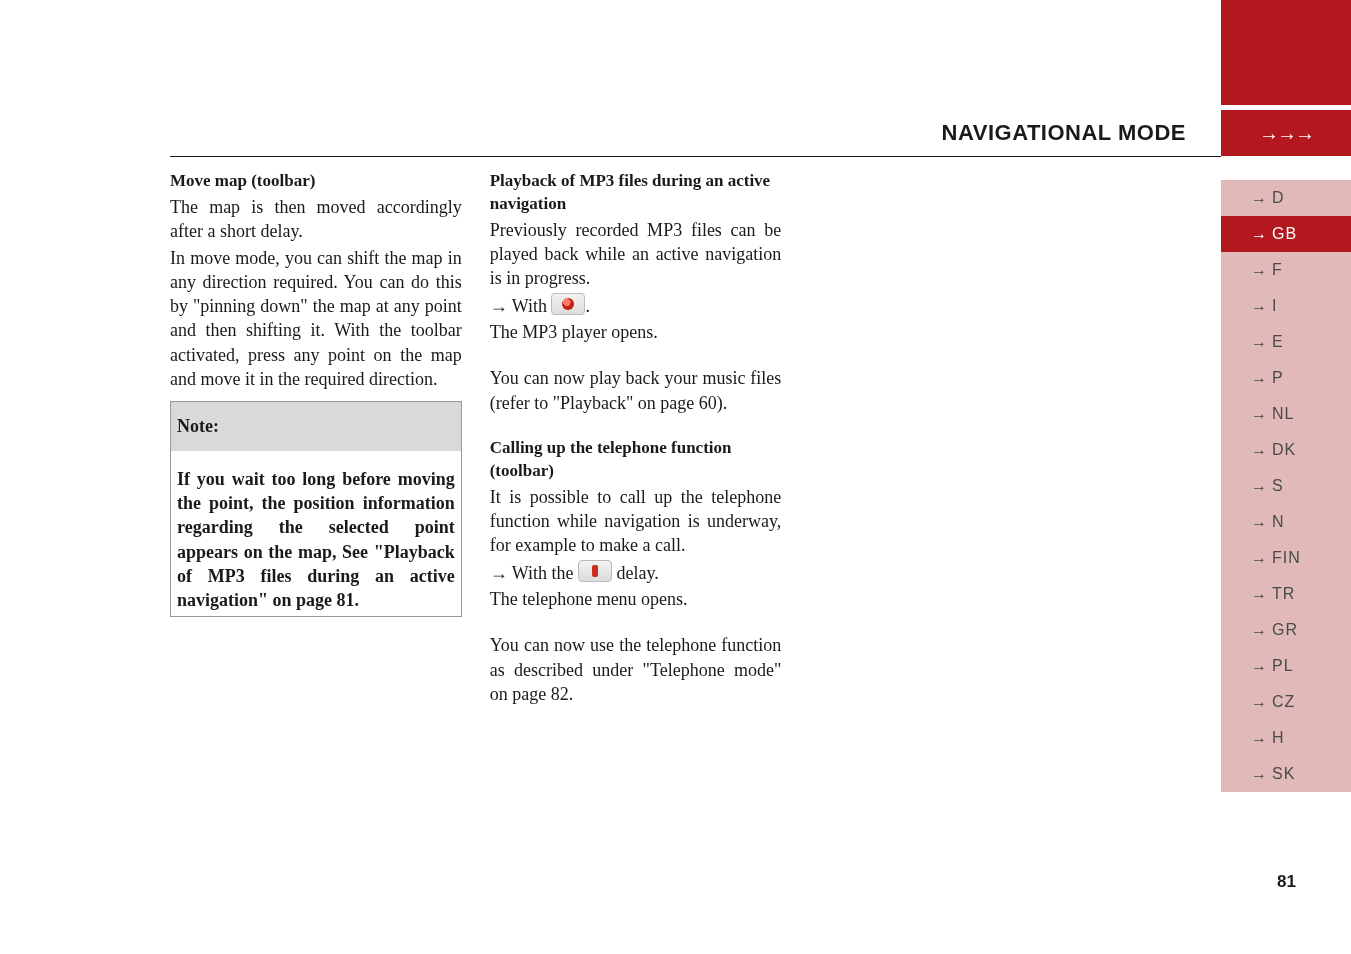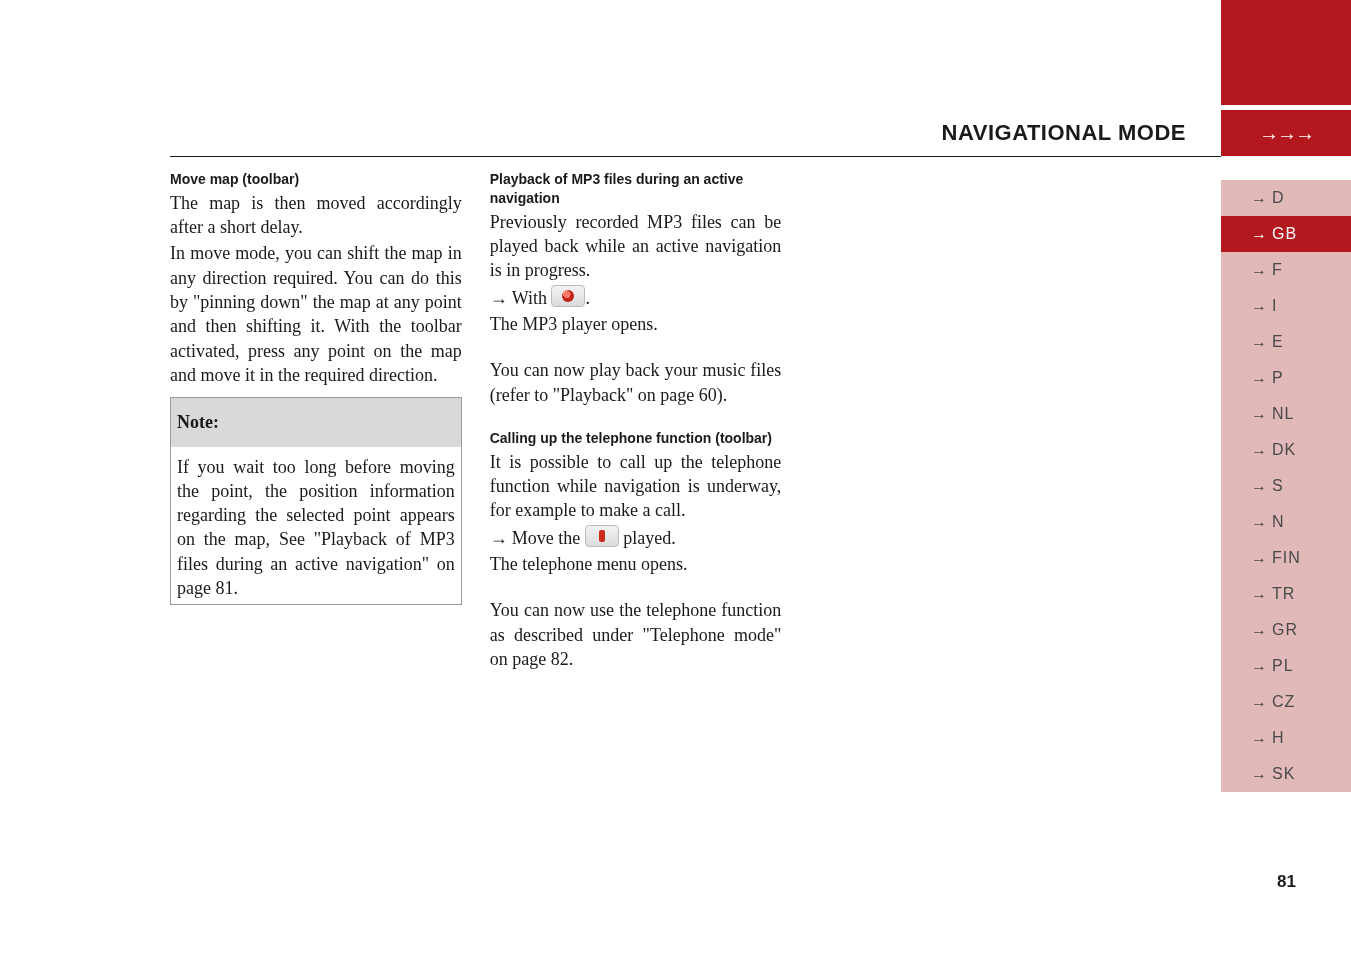--- a/index.html
+++ b/index.html
@@ -70,23 +70,23 @@
     left: 170px;
     right: 250px;
     top: 170px;
     display: flex;
     gap: 28px;
   }
   .col {
     width: 340px;
   }
   .sec-head {
-    font-family: Liberation Sans, sans-serif;
+    font-family: Liberation Serif, serif;
     font-weight: 700;
-    font-size: 14px;
+    font-size: 17px;
     margin: 0 0 2px 0;
     line-height: 1.35;
   }
   .body-text {
     text-align: justify;
     margin: 0 0 2px 0;
   }
   .body-text-left {
     text-align: left;
     margin: 0 0 2px 0;
@@ -95,22 +95,23 @@
     background: #d9d9d9;
     padding: 12px 6px;
     border: 1px solid #999;
     border-bottom: none;
     font-weight: 700;
     margin-top: 10px;
   }
   .note-body {
     border: 1px solid #999;
     border-top: none;
-    padding: 8px 6px 4px 6px;
+    padding: 16px 6px 4px 6px;
     text-align: justify;
+    font-weight: bold;
   }
   .inline-icon {
     display: inline-block;
     vertical-align: -3px;
     width: 32px;
     height: 20px;
     border-radius: 4px;
     position: relative;
   }
   .icon-disc {
@@ -221,23 +222,23 @@
         <span class="arrow-right"></span><span>With</span>
         <span class="inline-icon icon-disc"></span><span>.</span>
       </p>
       <p class="body-text-left">The MP3 player opens.</p>
       <div class="spacer"></div>
       <p class="body-text">You can now play back your music files (refer to "Playback" on page 60).</p>
       <div class="spacer"></div>
       <p class="sec-head">Calling up the telephone function (toolbar)</p>
       <p class="body-text">It is possible to call up the telephone function while navigation is underway, for example to make a call.</p>
       <p class="body-text-left">
-        <span class="arrow-right"></span><span>Move the</span>
+        <span class="arrow-right"></span><span>With the</span>
         <span class="inline-icon icon-phone"></span>
-        <span>played.</span>
+        <span>delay.</span>
       </p>
       <p class="body-text-left">The telephone menu opens.</p>
       <div class="spacer"></div>
       <p class="body-text">You can now use the telephone function as described under "Telephone mode" on page 82.</p>
     </div>
 
     <div class="col"></div>
 
   </div>
 

